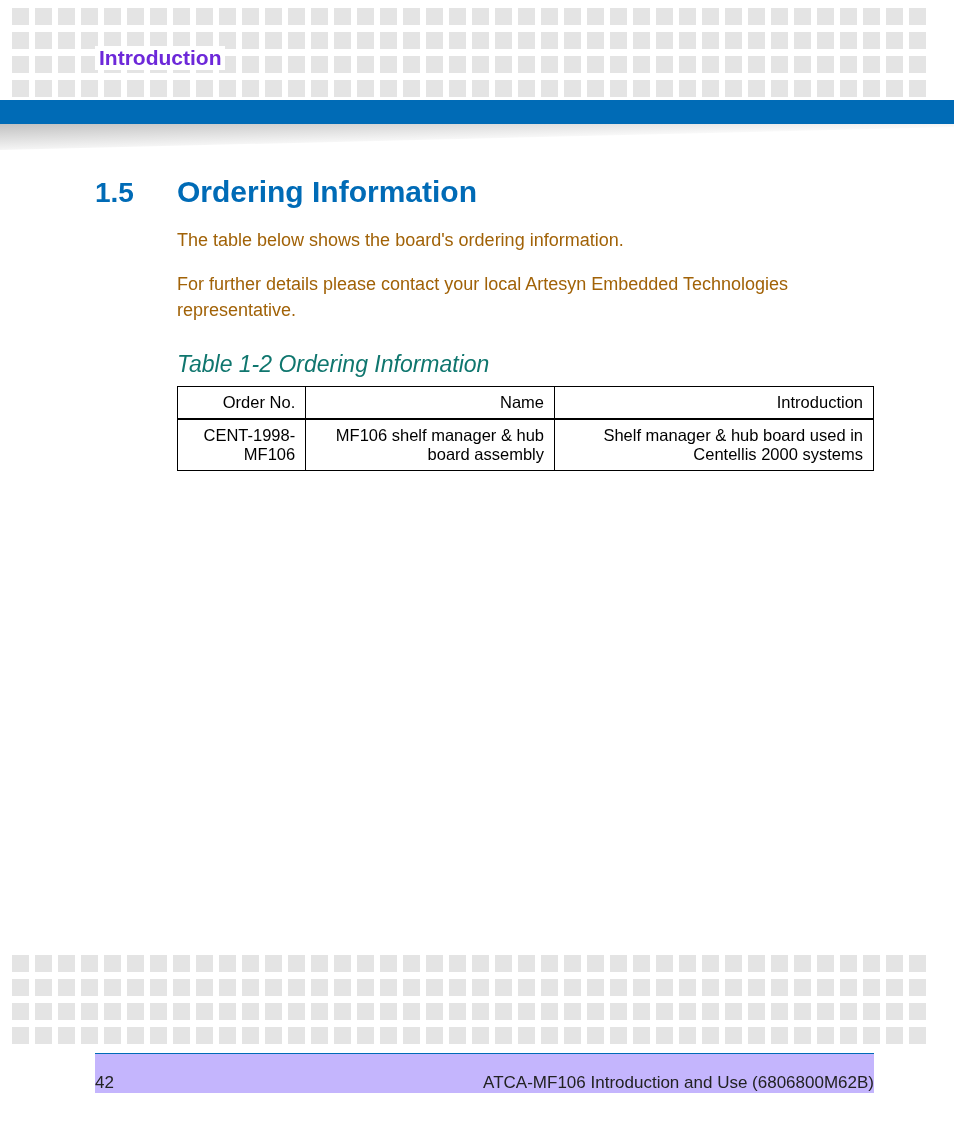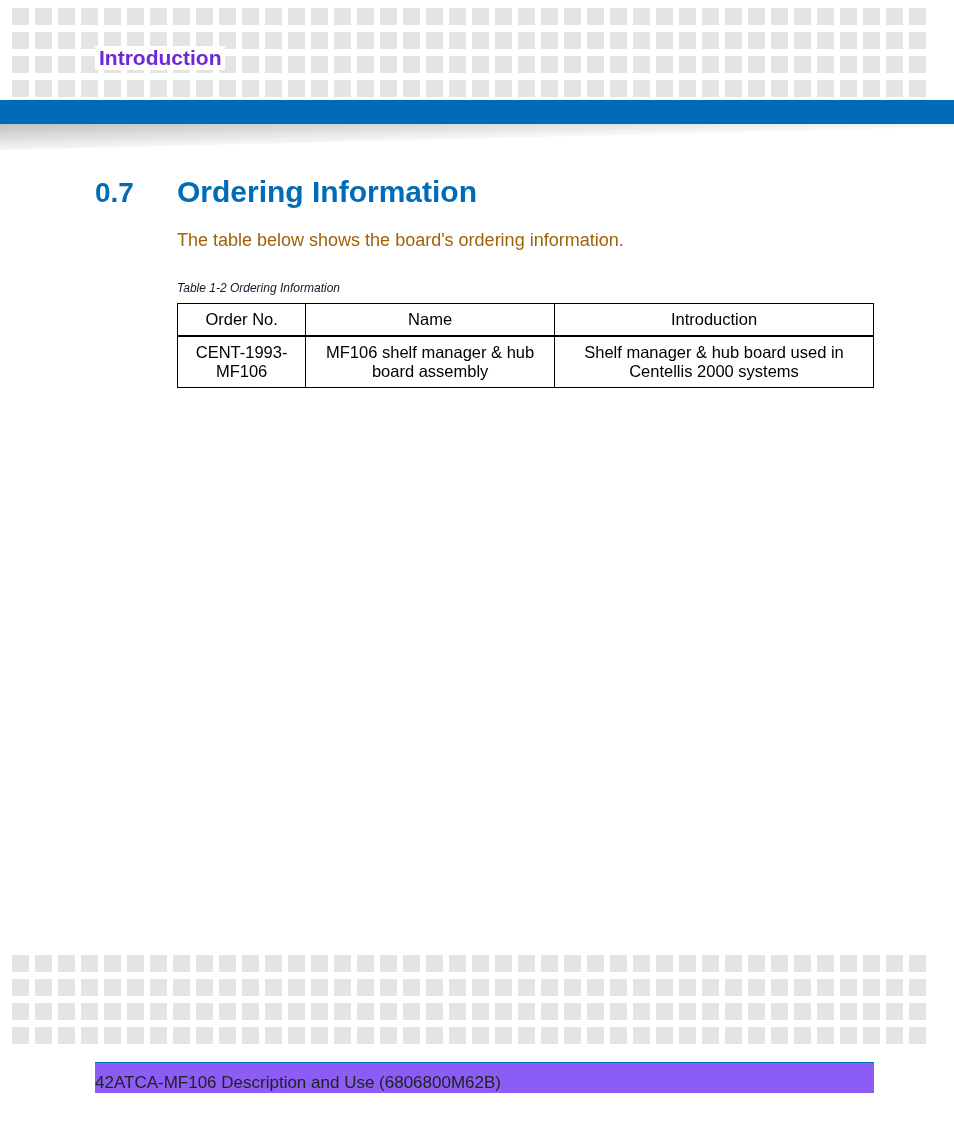--- a/index.html
+++ b/index.html
@@ -78,53 +78,54 @@
   }
   .body-text {
     margin-left: 82px;
     font-size: 18px;
     color: #a16207;
     line-height: 1.45;
     margin-bottom: 18px;
   }
   .table-caption {
     margin-left: 82px;
-    color: #0f172a;
+    color: #0f766e;
     font-style: italic;
-    font-size: 12px;
+    font-size: 23px;
     margin-top: 28px;
     margin-bottom: 8px;
   }
   table {
     margin-left: 82px;
     border-collapse: collapse;
     width: calc(100% - 82px);
     font-size: 16.5px;
   }
   th, td {
     border: 1px solid #000;
     padding: 6px 10px;
-    text-align: center;
+    text-align: right;
     vertical-align: top;
     font-weight: 400;
   }
   thead tr { border-bottom: 2px solid #000; }
   thead th { border-bottom: 2px solid #000; }
   .footer {
     position: absolute;
     bottom: 52px;
     left: 95px;
     right: 80px;
     border-top: 1.5px solid #006bb6;
-    padding-top: 10px;
+    padding-top: 19px;
     display: flex;
+    justify-content: space-between;
     font-size: 17px;
     color: #222;
     z-index: 6;
-    background: #8b5cf6;
+    background: #c4b5fd;
   }
   .content-mask {
     position: absolute;
     top: 150px;
     left: 0; right: 0;
     bottom: 190px;
     background: #fff;
     z-index: 3;
   }
   .footer-mask {
@@ -465,40 +466,41 @@
   </div>
 <div class="content-mask"></div>
 <div class="footer-mask"></div>
 
 <div class="chapter-title">Introduction</div>
 <div class="blue-bar"></div>
 <div class="wedge"></div>
 
 <div class="content">
   <div class="section-heading">
-    <div class="section-number">0.7</div>
+    <div class="section-number">1.5</div>
     <div class="section-title">Ordering Information</div>
   </div>
   <p class="body-text">The table below shows the board's ordering information.</p>
+  <p class="body-text">For further details please contact your local Artesyn Embedded Technologies representative.</p>
 
   <div class="table-caption">Table 1-2 Ordering Information</div>
   <table>
     <thead>
       <tr>
         <th>Order No.</th>
         <th>Name</th>
         <th>Introduction</th>
       </tr>
     </thead>
     <tbody>
       <tr>
-        <td>CENT-1993-MF106</td>
+        <td>CENT-1998-MF106</td>
         <td>MF106 shelf manager &amp; hub board assembly</td>
         <td>Shelf manager &amp; hub board used in Centellis 2000 systems</td>
       </tr>
     </tbody>
   </table>
 </div>
 
 <div class="footer">
   <span>42</span>
-  <span>ATCA-MF106 Description and Use (6806800M62B)</span>
+  <span>ATCA-MF106 Introduction and Use (6806800M62B)</span>
 </div>
 
 </body></html>

